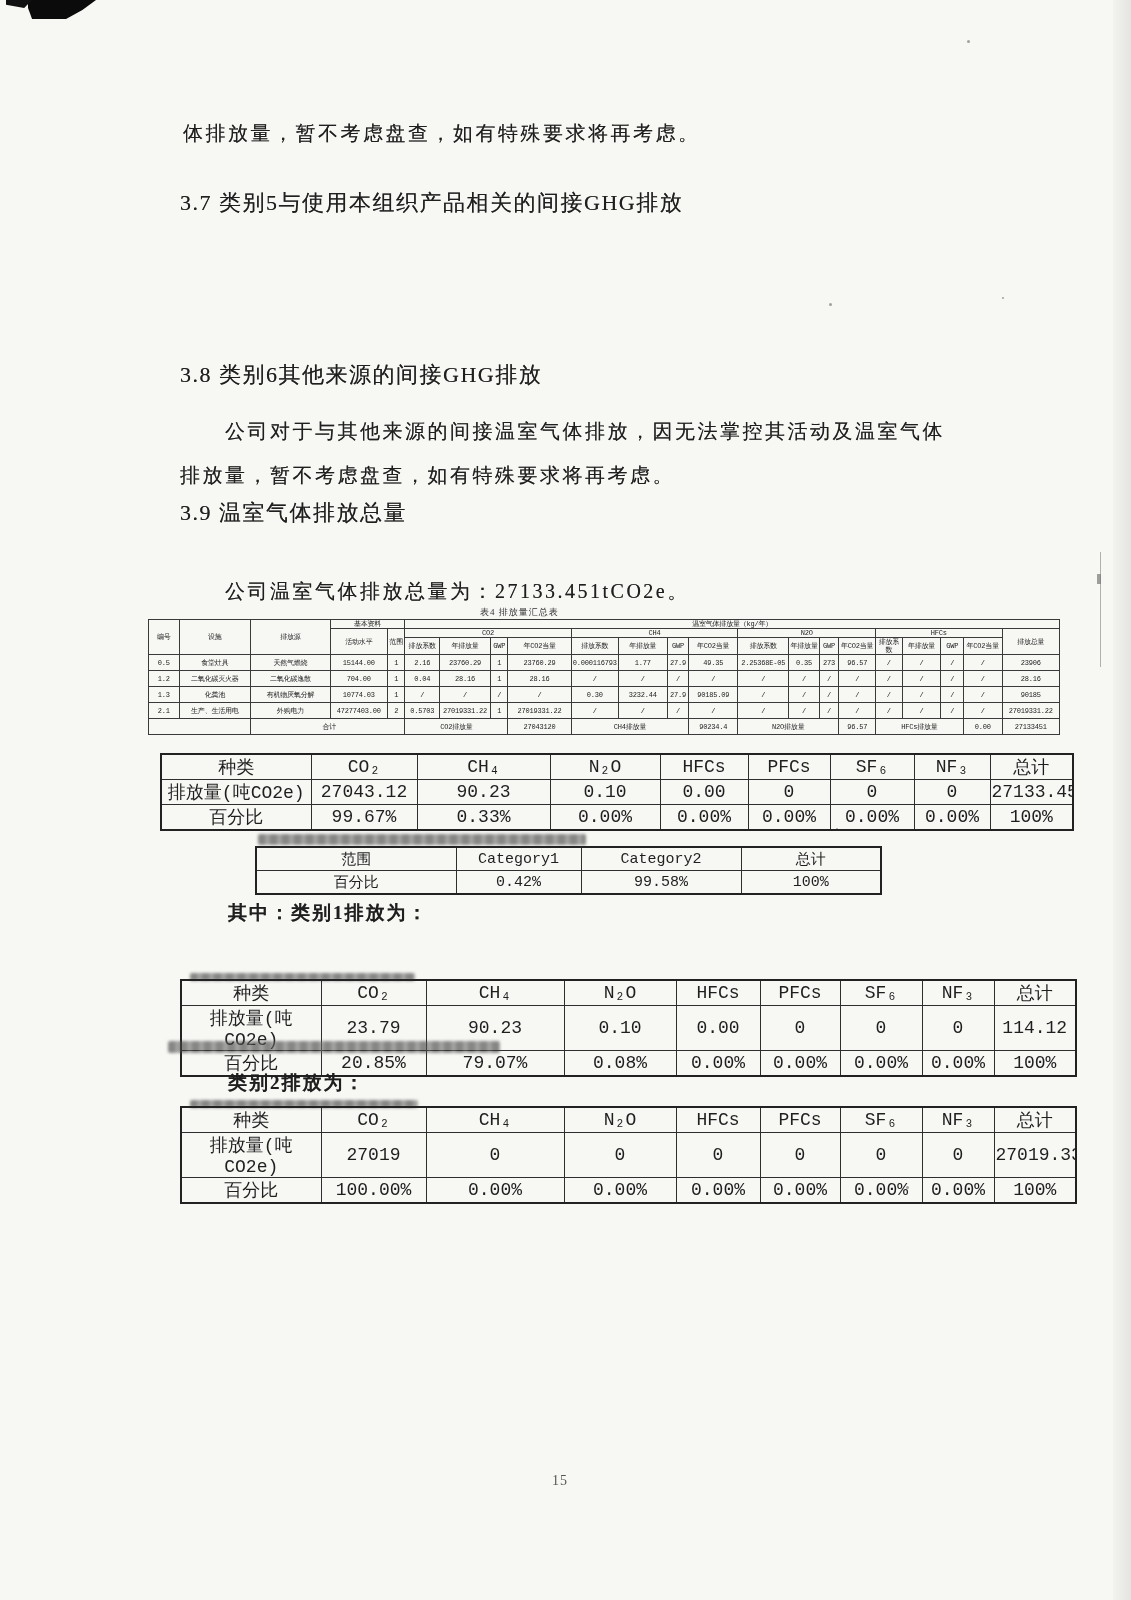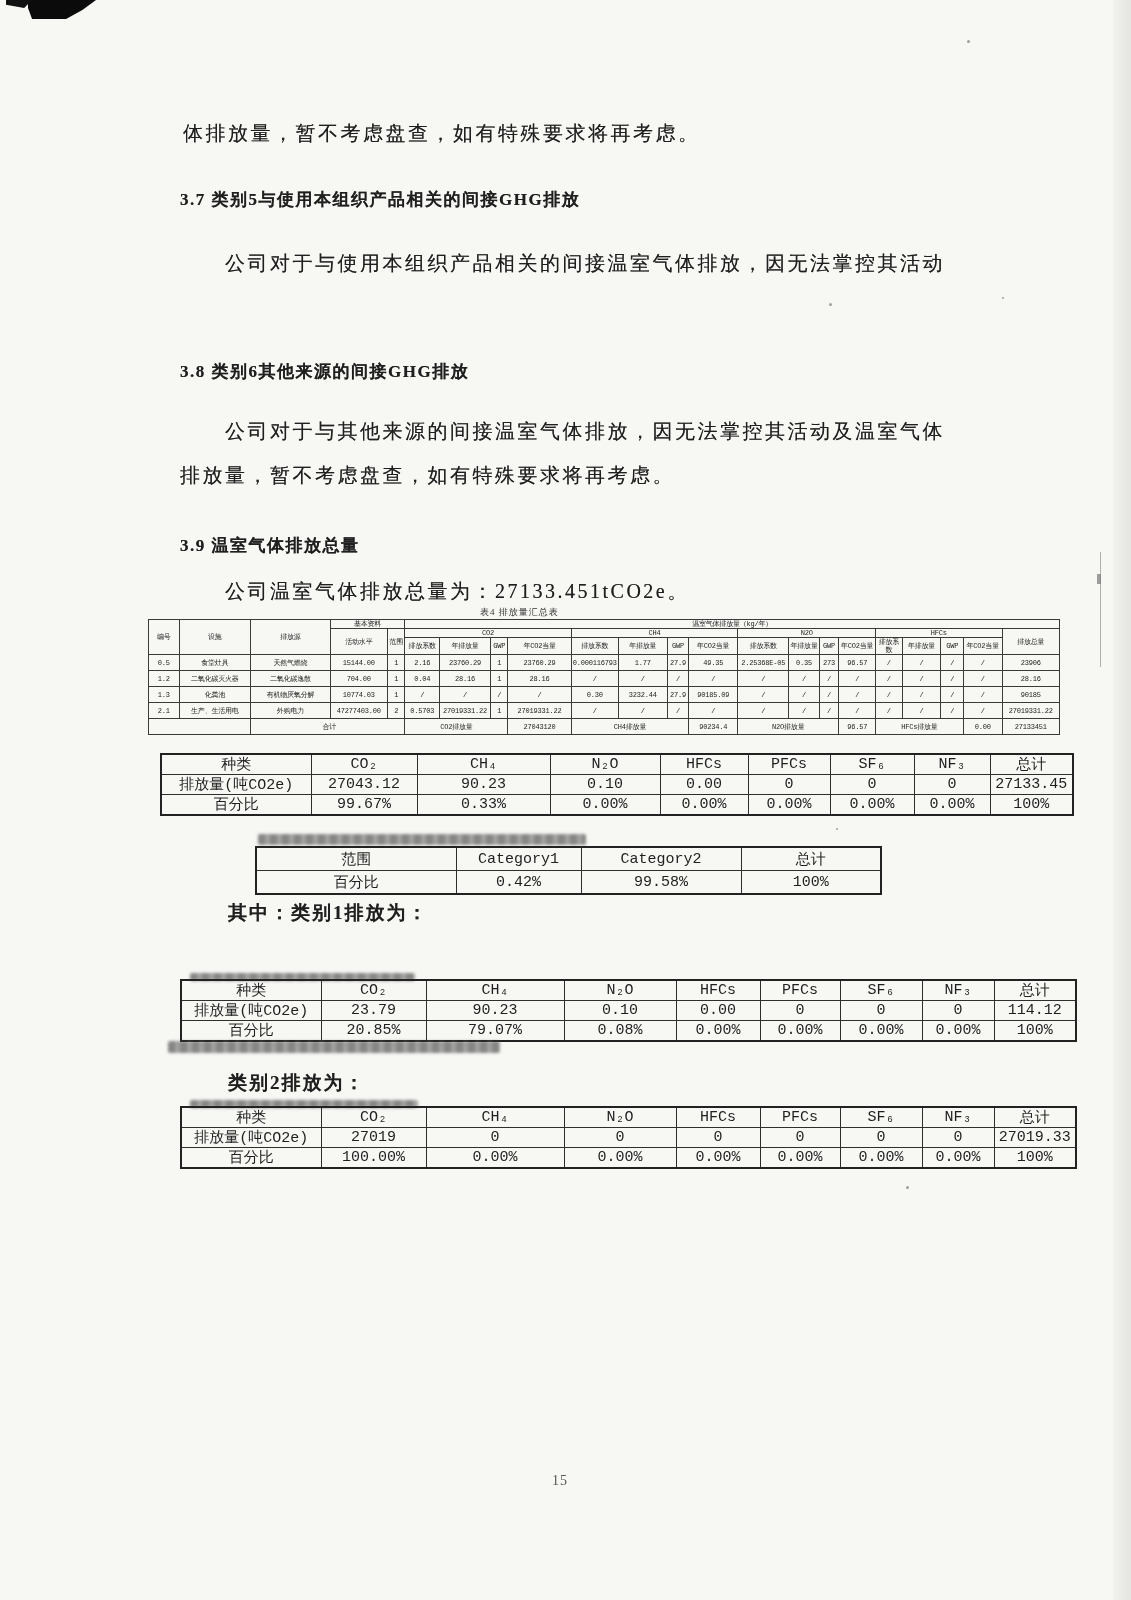--- a/index.html
+++ b/index.html
@@ -8,28 +8,28 @@
     width:1131px;height:1600px;
     margin:0 auto;
     background:#f7f7f4;
     font-family:"Liberation Serif", serif;
     color:#1f1f1f;
     overflow:hidden;
   }
   
   .txt{position:absolute;white-space:nowrap;}
   .body-text{font-size:20px;letter-spacing:2.5px;text-shadow:0 0 .4px rgba(0,0,0,.55);}
-  .heading{font-size:17px;font-weight:bold;letter-spacing:1.5px;text-shadow:0 0 .5px rgba(0,0,0,.6);}
+  .heading{font-size:22px;font-weight:normal;letter-spacing:1.5px;text-shadow:0 0 .5px rgba(0,0,0,.6);}
   .sub-label{font-size:19px;font-weight:bold;letter-spacing:2px;text-shadow:0 0 .4px rgba(0,0,0,.5);}
   .caption{font-size:9px;letter-spacing:1px;color:#333;}
   .pageno{font-size:14px;color:#555;letter-spacing:1px;}
   
   table{position:absolute;border-collapse:collapse;table-layout:fixed;background:transparent;}
   th,td{border:1px solid #2e2e2e;text-align:center;vertical-align:middle;font-weight:normal;padding:0 1px;overflow:hidden;}
-  .t-summary{font-family:"Liberation Mono", monospace;font-size:15px;}
+  .t-summary{font-family:"Liberation Mono", monospace;font-size:18px;}
   .t-summary th,.t-summary td{height:18px;}
   .t-summary{border:2px solid #222;}
   .t-cat{font-family:"Liberation Mono", monospace;font-size:15px;border:2px solid #222;}
   .t-cat th,.t-cat td{height:22px;}
   .t-detail{font-family:"Liberation Mono", monospace;font-size:7px;line-height:1.15;letter-spacing:-.2px;color:#222;}
   .t-detail th,.t-detail td{border:1px solid #3a3a3a;padding:0;}
   .t-detail thead th{font-size:7px;}
   .t-detail tbody td{height:15px;}
   .t-detail .al{text-align:center;padding-left:3px;}
   
@@ -58,27 +58,26 @@
   <div class="artifact edge-tick"></div>
   <div class="speck" style="left:967px;top:40px;"></div>
   <div class="speck" style="left:829px;top:303px;"></div>
   <div class="speck" style="left:1002px;top:297px;width:2px;height:2px;"></div>
   <div class="speck" style="left:906px;top:1186px;"></div>
   <div class="speck" style="left:836px;top:828px;width:2px;height:2px;"></div>
 
   <div class="txt body-text" style="left:183px;top:120px;">体排放量，暂不考虑盘查，如有特殊要求将再考虑。</div>
 
   <div class="txt heading" style="left:180px;top:188px;">3.7 类别5与使用本组织产品相关的间接GHG排放</div>
-  <div class="txt body-text" style="left:225px;top:250px;">公司对于与使用本组织产品相关的间接温室气体排放，因无法掌控其活动</div>
 
   <div class="txt heading" style="left:180px;top:360px;">3.8 类别6其他来源的间接GHG排放</div>
   <div class="txt body-text" style="left:180px;top:462px;">排放量，暂不考虑盘查，如有特殊要求将再考虑。</div>
   <div class="txt body-text" style="left:225px;top:418px;">公司对于与其他来源的间接温室气体排放，因无法掌控其活动及温室气体</div>
 
-  <div class="txt heading" style="left:180px;top:534px;">3.9 温室气体排放总量</div>
+  <div class="txt heading" style="left:180px;top:498px;">3.9 温室气体排放总量</div>
   <div class="txt body-text" style="left:225px;top:578px;">公司温室气体排放总量为：27133.451tCO2e。</div>
 
   <div class="txt caption" style="left:480px;top:606px;">表4 排放量汇总表</div>
 
   <table class="t-detail" style="left:148px;top:619px;width:912px;">
     <colgroup>
       <col style="width:30px">
         <col style="width:70px">
         <col style="width:78px">
         <col style="width:56px">

